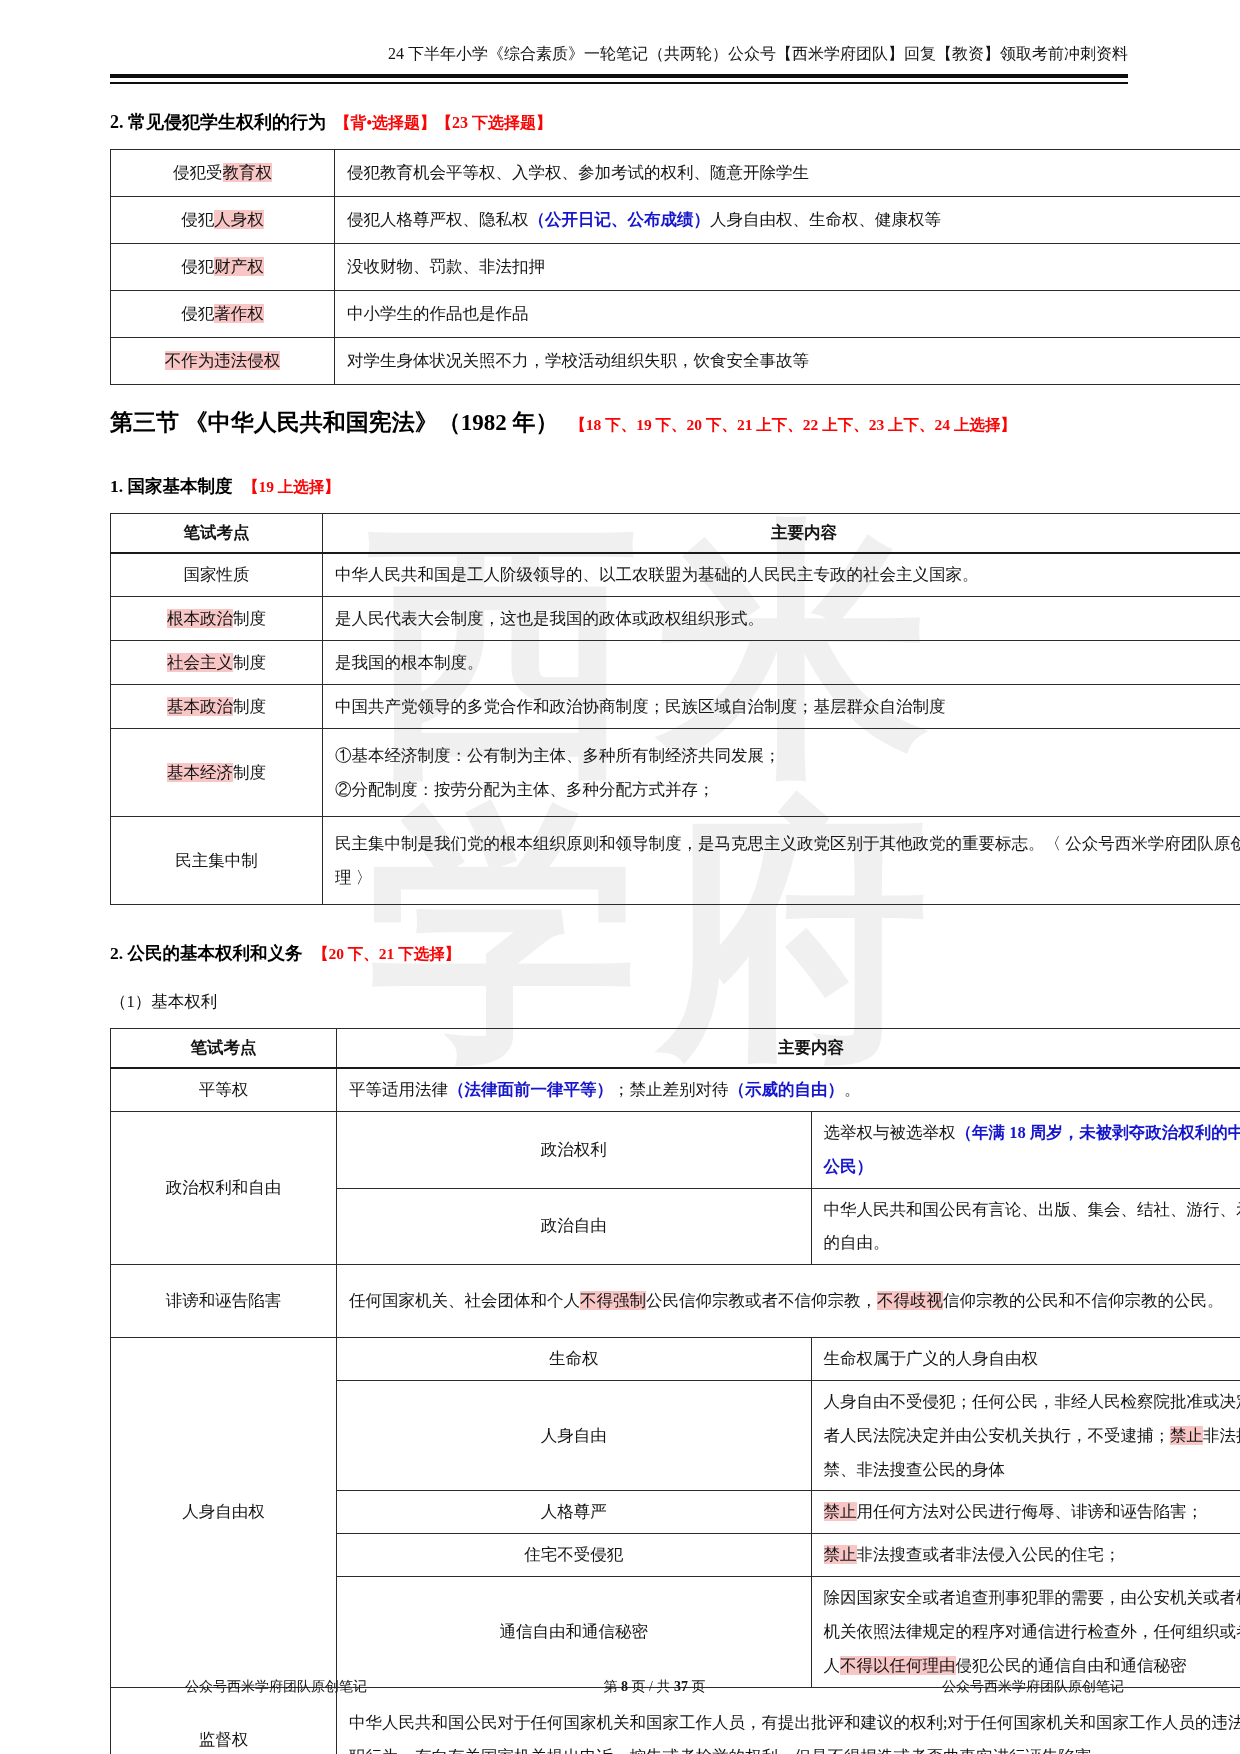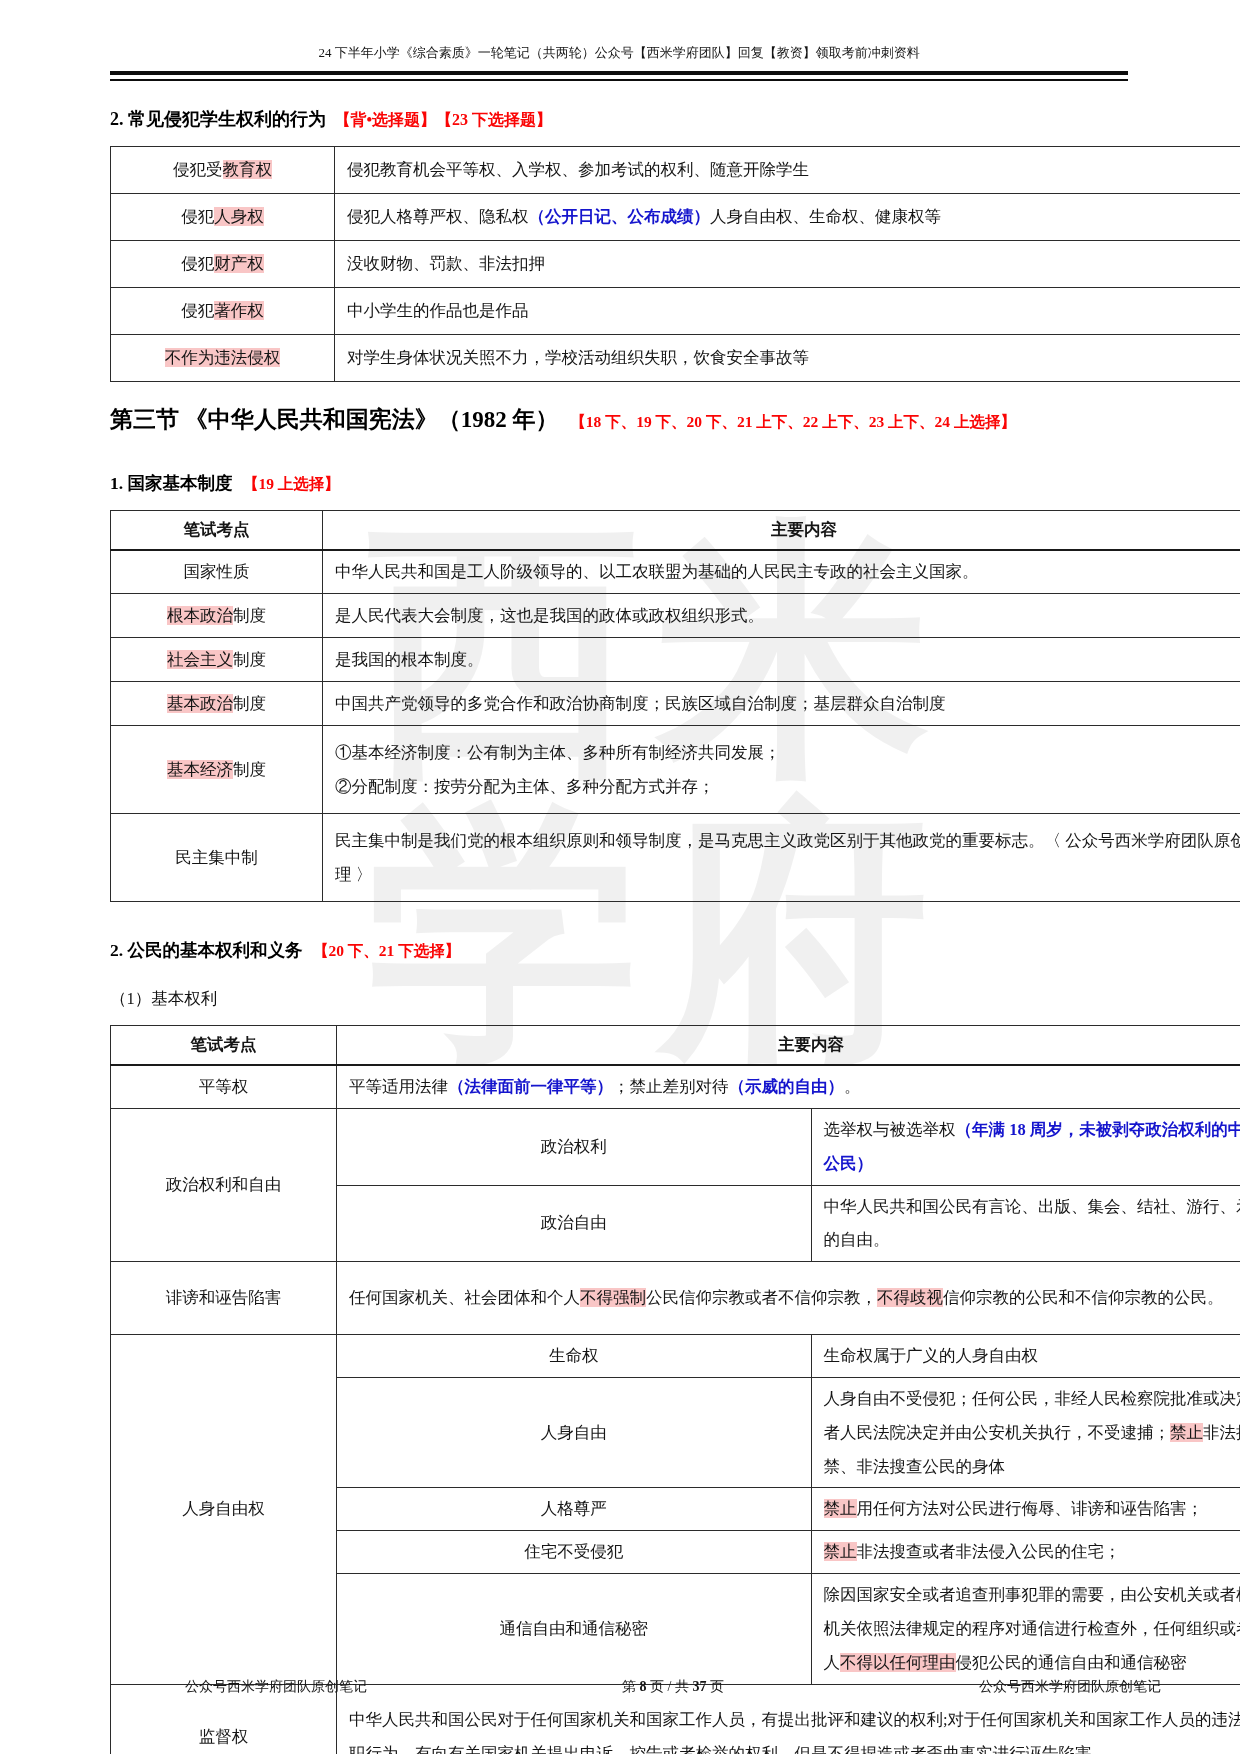--- a/index.html
+++ b/index.html
@@ -8,21 +8,21 @@
     background:#ffffff;color:#1c1c1c;
     font-family:"Liberation Serif","DejaVu Serif",serif;
   }
   .watermark{
     position:absolute;left:368px;top:512px;z-index:0;
     font-size:272px;line-height:1.04;font-weight:bold;
     color:#000;opacity:0.055;letter-spacing:18px;
     pointer-events:none;user-select:none;white-space:pre;
   }
   .content{position:relative;z-index:1;padding:44px 112px 0 110px;}
-  .hdr{display:flex;justify-content:center;font-size:13px;color:#151515;}
+  .hdr{display:flex;justify-content:flex-end;font-size:16px;color:#151515;}
   .hdr-rule{margin-top:9px;height:4px;border-top:4px solid #0d0d0d;border-bottom:2.5px solid #0d0d0d;}
   .h-sec{margin-top:26px;font-size:18px;font-weight:bold;color:#000;}
   .h-chapter{margin-top:22px;font-size:23px;font-weight:bold;color:#000;}
   .h-sub{margin-top:36px;font-size:17.5px;font-weight:bold;color:#000;}
   .h-plain{margin-top:26px;font-size:16.5px;color:#111;}
   .red{color:#fa0505;font-weight:bold;}
   .tag16{font-size:16px;margin-left:4px;}
   .tag15{font-size:15.5px;margin-left:6px;}
   table.tbl{border-collapse:collapse;width:1176px;table-layout:fixed;margin-top:15px;
     border:1.6px solid #262626;background:transparent;}
@@ -38,21 +38,21 @@
   .t2 .c1{width:167px;}
   .t2 tr.r1{height:44px;}
   .t2 tr.r2{height:88px;}
   .t3 .c1{width:181px;}
   .t3 .c2{width:148px;text-align:center;}
   .t3 tr.rh38 td{height:30px;}
   .t3 tr.rh72 td{height:64px;}
   .t3 tr.rh100 td{height:96px;}
   .footer{position:absolute;left:0;top:1678px;width:1240px;z-index:1;
     display:flex;justify-content:space-between;box-sizing:border-box;
-    padding:0 79px 0 185px;font-size:14px;color:#161616;}
+    padding:0 116px 0 185px;font-size:14px;color:#161616;}
   .footer .mid{text-align:center;}
 </style>
 </head>
 <body>
 
 <div class="watermark">西米
 学府</div>
 
 <div class="content">
 

